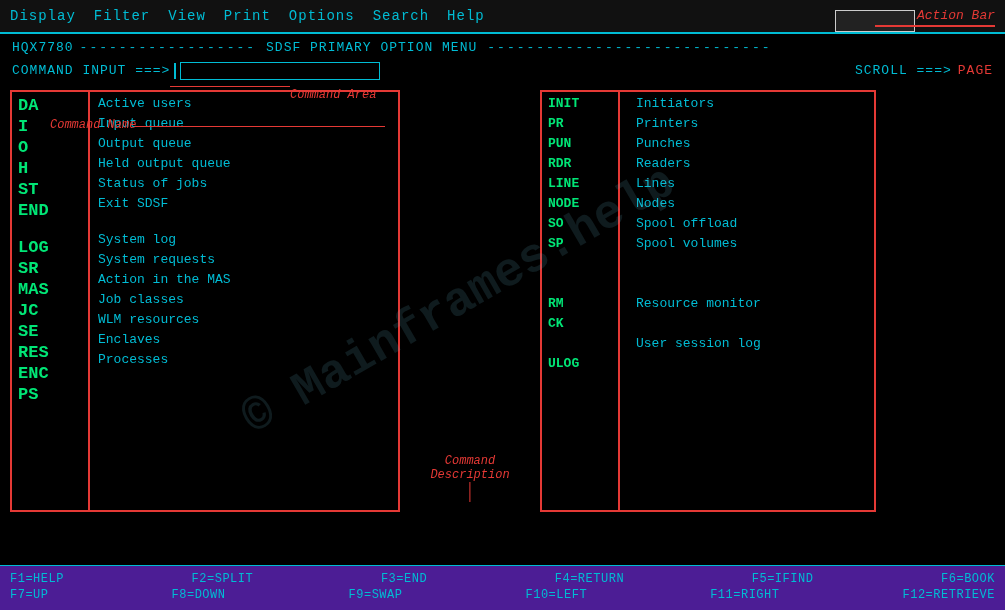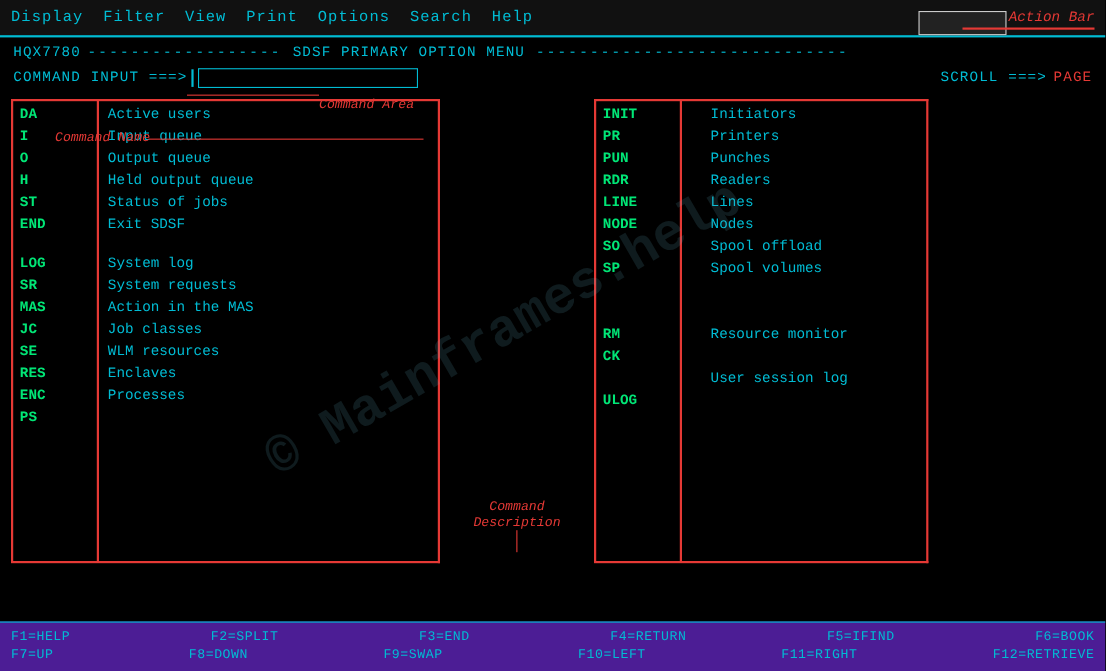--- a/index.html
+++ b/index.html
@@ -110,21 +110,21 @@
     #left-panel .cmd-row {
       display: flex;
       align-items: baseline;
       margin-bottom: 2px;
       min-height: 18px;
     }
     #left-panel .cmd-key {
       color: #00e676;
       font-weight: bold;
       min-width: 36px;
-      font-size: 13px;
+      font-size: 17px;
     }
 
     
     #middle-panel {
       width: 310px;
       min-width: 310px;
       border: 2px solid #e53935;
       border-left: none;
       padding: 4px 8px;
     }
@@ -161,24 +161,24 @@
       min-height: 18px;
     }
     #right-keys-panel .cmd-key {
       color: #00e676;
       font-weight: bold;
       font-size: 13px;
     }
 
     
     #right-desc-panel {
-      width: 224px;
+      width: 256px;
       border: 2px solid #e53935;
       border-left: none;
-      padding: 4px 26px;
+      padding: 4px 16px;
     }
     #right-desc-panel .desc-row {
       color: #00bcd4;
       min-height: 18px;
       margin-bottom: 2px;
       font-size: 13px;
     }
 
     
     #watermark {

